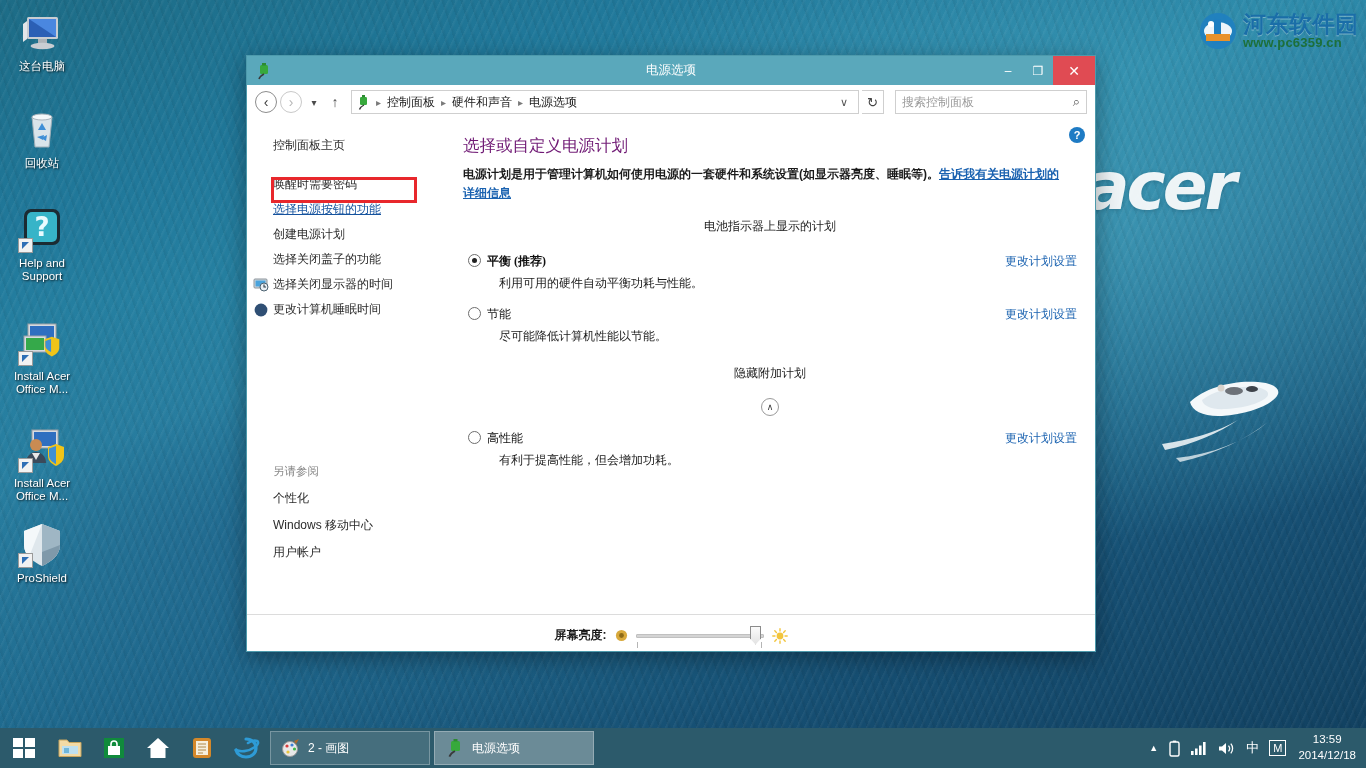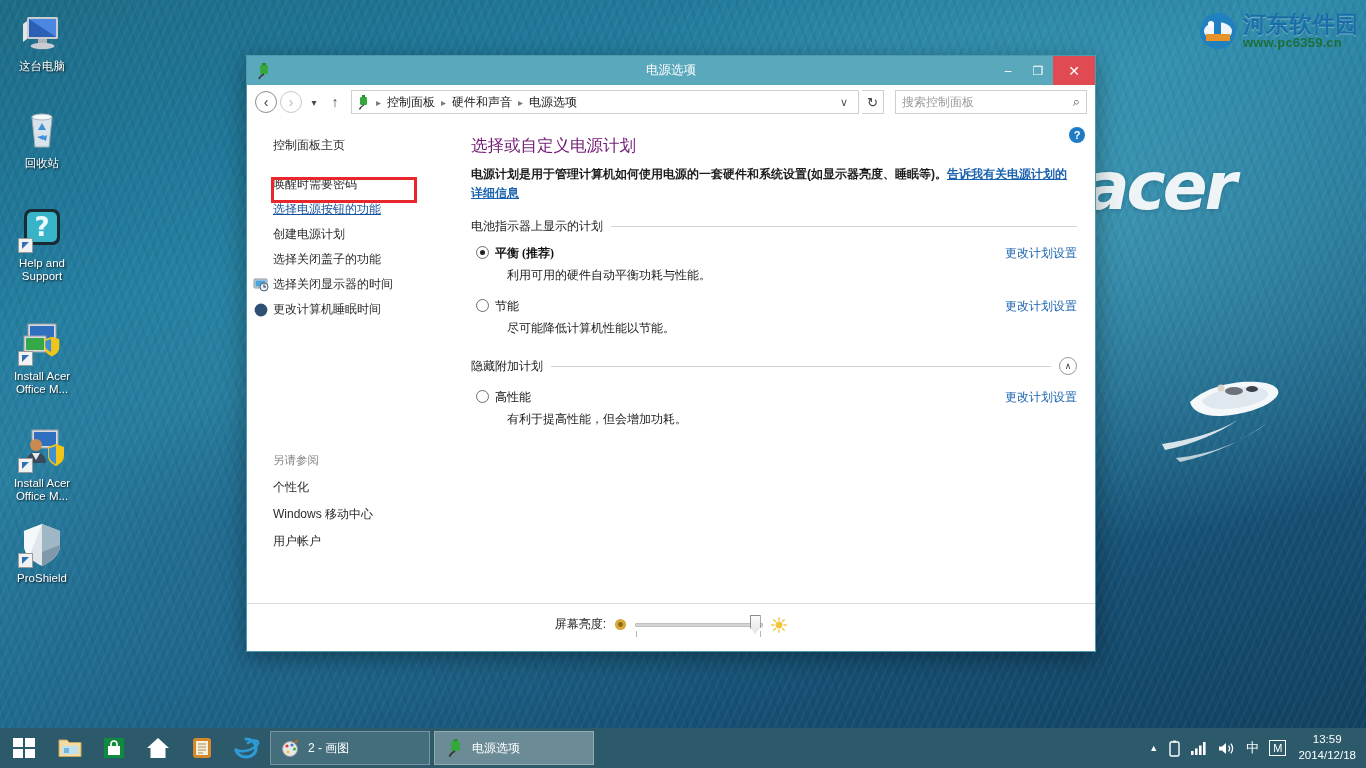--- a/index.html
+++ b/index.html
@@ -129,21 +129,21 @@
   }
   #searchbox {
     width: 192px; height: 24px; margin-left: 8px;
     border: 1px solid #cfcfcf; background: #fff;
     display: flex; align-items: center; padding: 0 6px;
   }
   #searchbox .ph { flex: 1; font-size: 12px; color: #9b9b9b; }
   #searchbox .mag { color: #555; font-size: 13px; }
 
   
-  #win-body { flex: 1; display: flex; min-height: 0; position: relative; gap: 8px; }
+  #win-body { flex: 1; display: flex; min-height: 0; position: relative; }
   #sidebar { width: 208px; flex: none; padding: 14px 0 0 0; position: relative; }
   .side-link {
     font-size: 12px; color: #2b2b2b; padding: 5px 8px 5px 26px;
     cursor: default; position: relative; line-height: 1.25;
   }
   .side-link.home { margin-bottom: 14px; }
   .side-link .ic { position: absolute; left: 6px; top: 5px; width: 16px; height: 16px; }
   .side-link.highlight-link { color: #16539e; text-decoration: underline; }
   #red-box {
     position: absolute; left: 24px; top: 58px; width: 146px; height: 26px;
@@ -158,21 +158,21 @@
     position: absolute; right: 10px; top: 8px; width: 16px; height: 16px;
     border-radius: 50%; background: #1e7bc4; color: #fff;
     font-size: 11px; font-weight: 700;
     display: flex; align-items: center; justify-content: center; cursor: default;
   }
   .page-title { font-size: 16.5px; color: #701a75; margin-bottom: 8px; }
   .page-desc { font-size: 12px; color: #1b1b1b; line-height: 1.55; max-width: 600px; font-weight: bold; }
   .inline-link { color: #1a62b0; text-decoration: underline; cursor: default; }
 
   .group { margin-top: 16px; }
-  .group-head { display: flex; align-items: center; gap: 8px; }
+  .group-head { display: flex; align-items: center; gap: 8px; flex-direction: column; }
   .group-head .gh-label { font-size: 12px; color: #1b1b1b; white-space: nowrap; }
   .group-head .gh-rule { flex: 1; height: 1px; background: #d2d2d2; }
   .chev-btn {
     width: 18px; height: 18px; border-radius: 50%; border: 1px solid #9a9a9a;
     display: flex; align-items: center; justify-content: center;
     font-size: 9px; color: #333; cursor: default; flex: none;
   }
 
   .plan { margin-top: 10px; position: relative; padding-left: 24px; }
   .plan .radio {
@@ -187,21 +187,21 @@
   .plan .plan-row { display: flex; align-items: flex-start; }
   .plan .plan-name { font-size: 12px; color: #111; font-weight: 700; font-family: Liberation Serif, serif; }
   .plan .plan-name.normal { font-weight: 400; }
   .plan .change-link {
     margin-left: auto; font-size: 12px; color: #1a62b0;
     text-decoration: none; cursor: default; white-space: nowrap;
   }
   .plan .plan-desc { font-size: 12px; color: #1b1b1b; margin-top: 5px; padding-left: 12px; }
 
   
-  #win-footer { flex: none; height: 48px; border-top: 1px solid #dcdcdc; position: relative; }
+  #win-footer { flex: none; height: 37px; border-top: 1px solid #dcdcdc; position: relative; font-weight: bold; }
   #brightness {
     position: absolute; left: 0; right: 0; top: 12px;
     display: flex; align-items: center; justify-content: center; gap: 8px;
   }
   #brightness .bl { font-size: 12px; color: #1b1b1b; }
   #brightness .moon-ic { width: 13px; height: 13px; }
   .slider-track {
     width: 128px; height: 4px; background: #d4d4d4;
     border: 1px solid #c0c0c0; position: relative; border-radius: 1px;
   }

